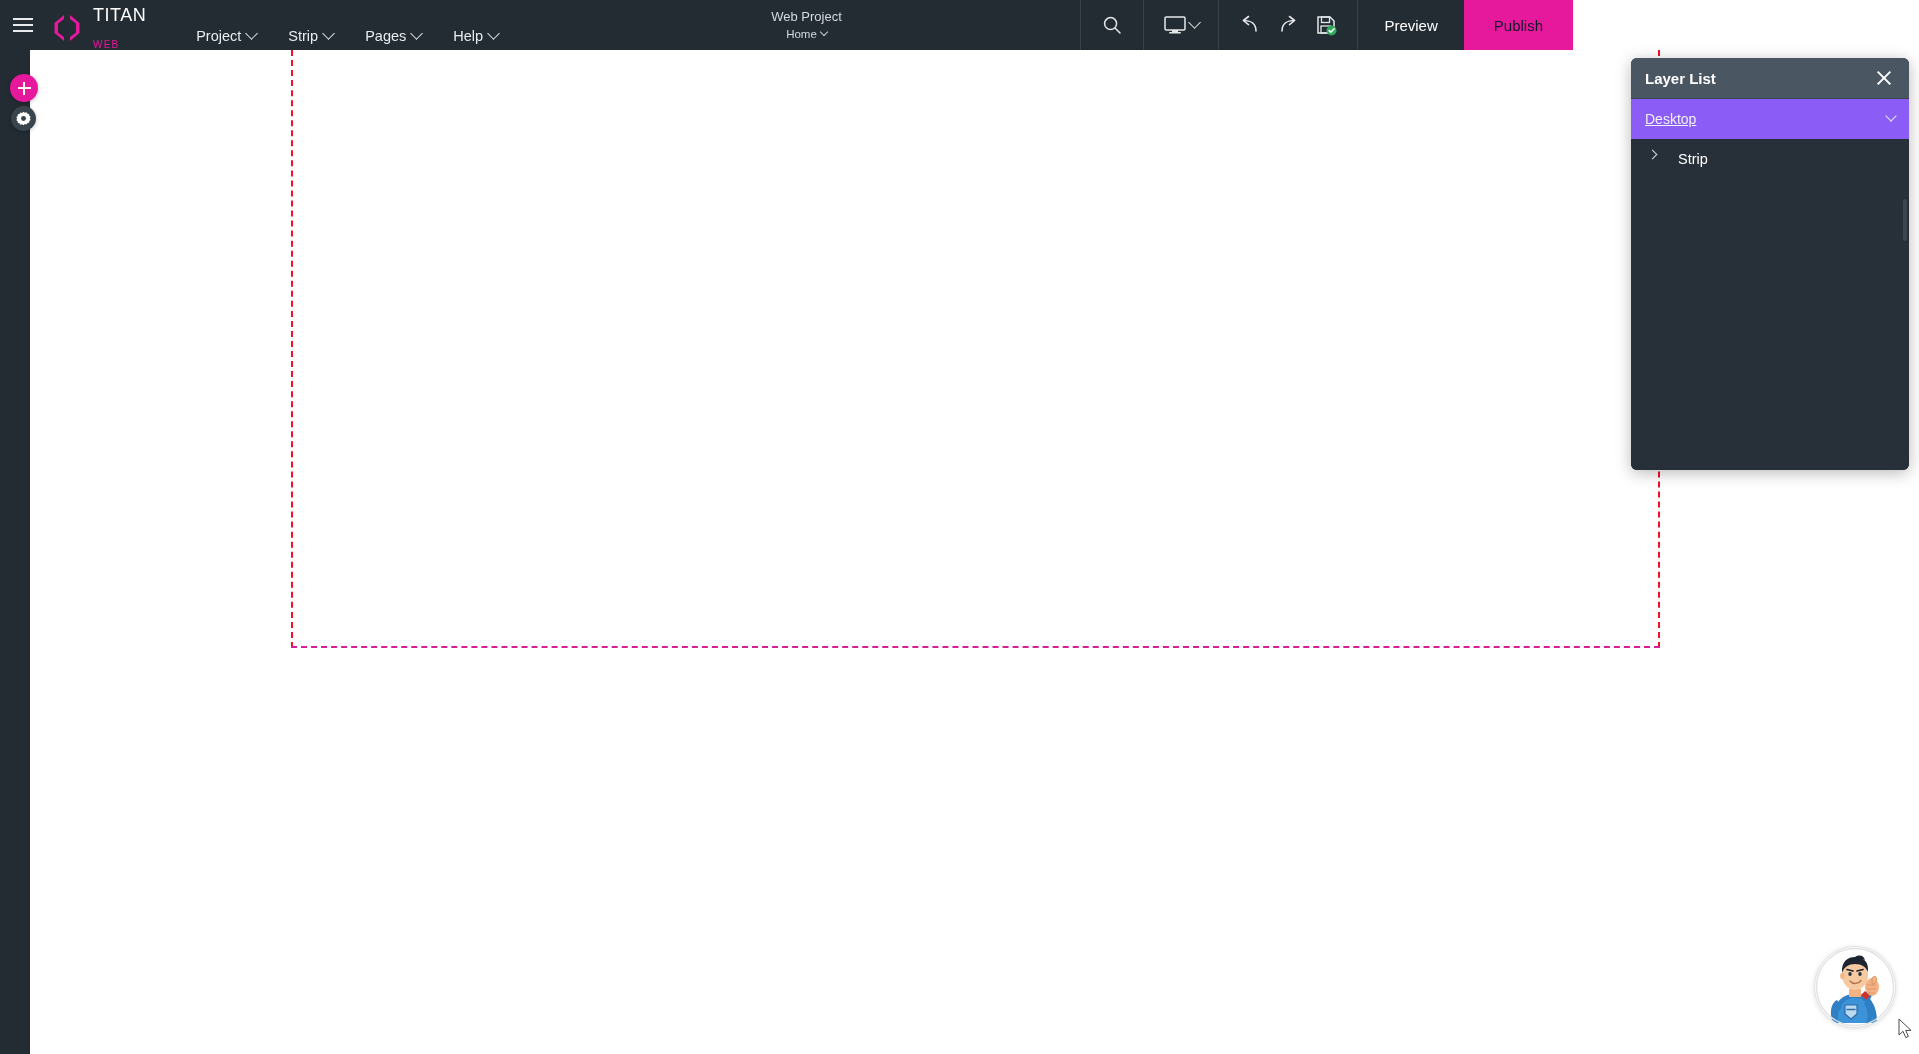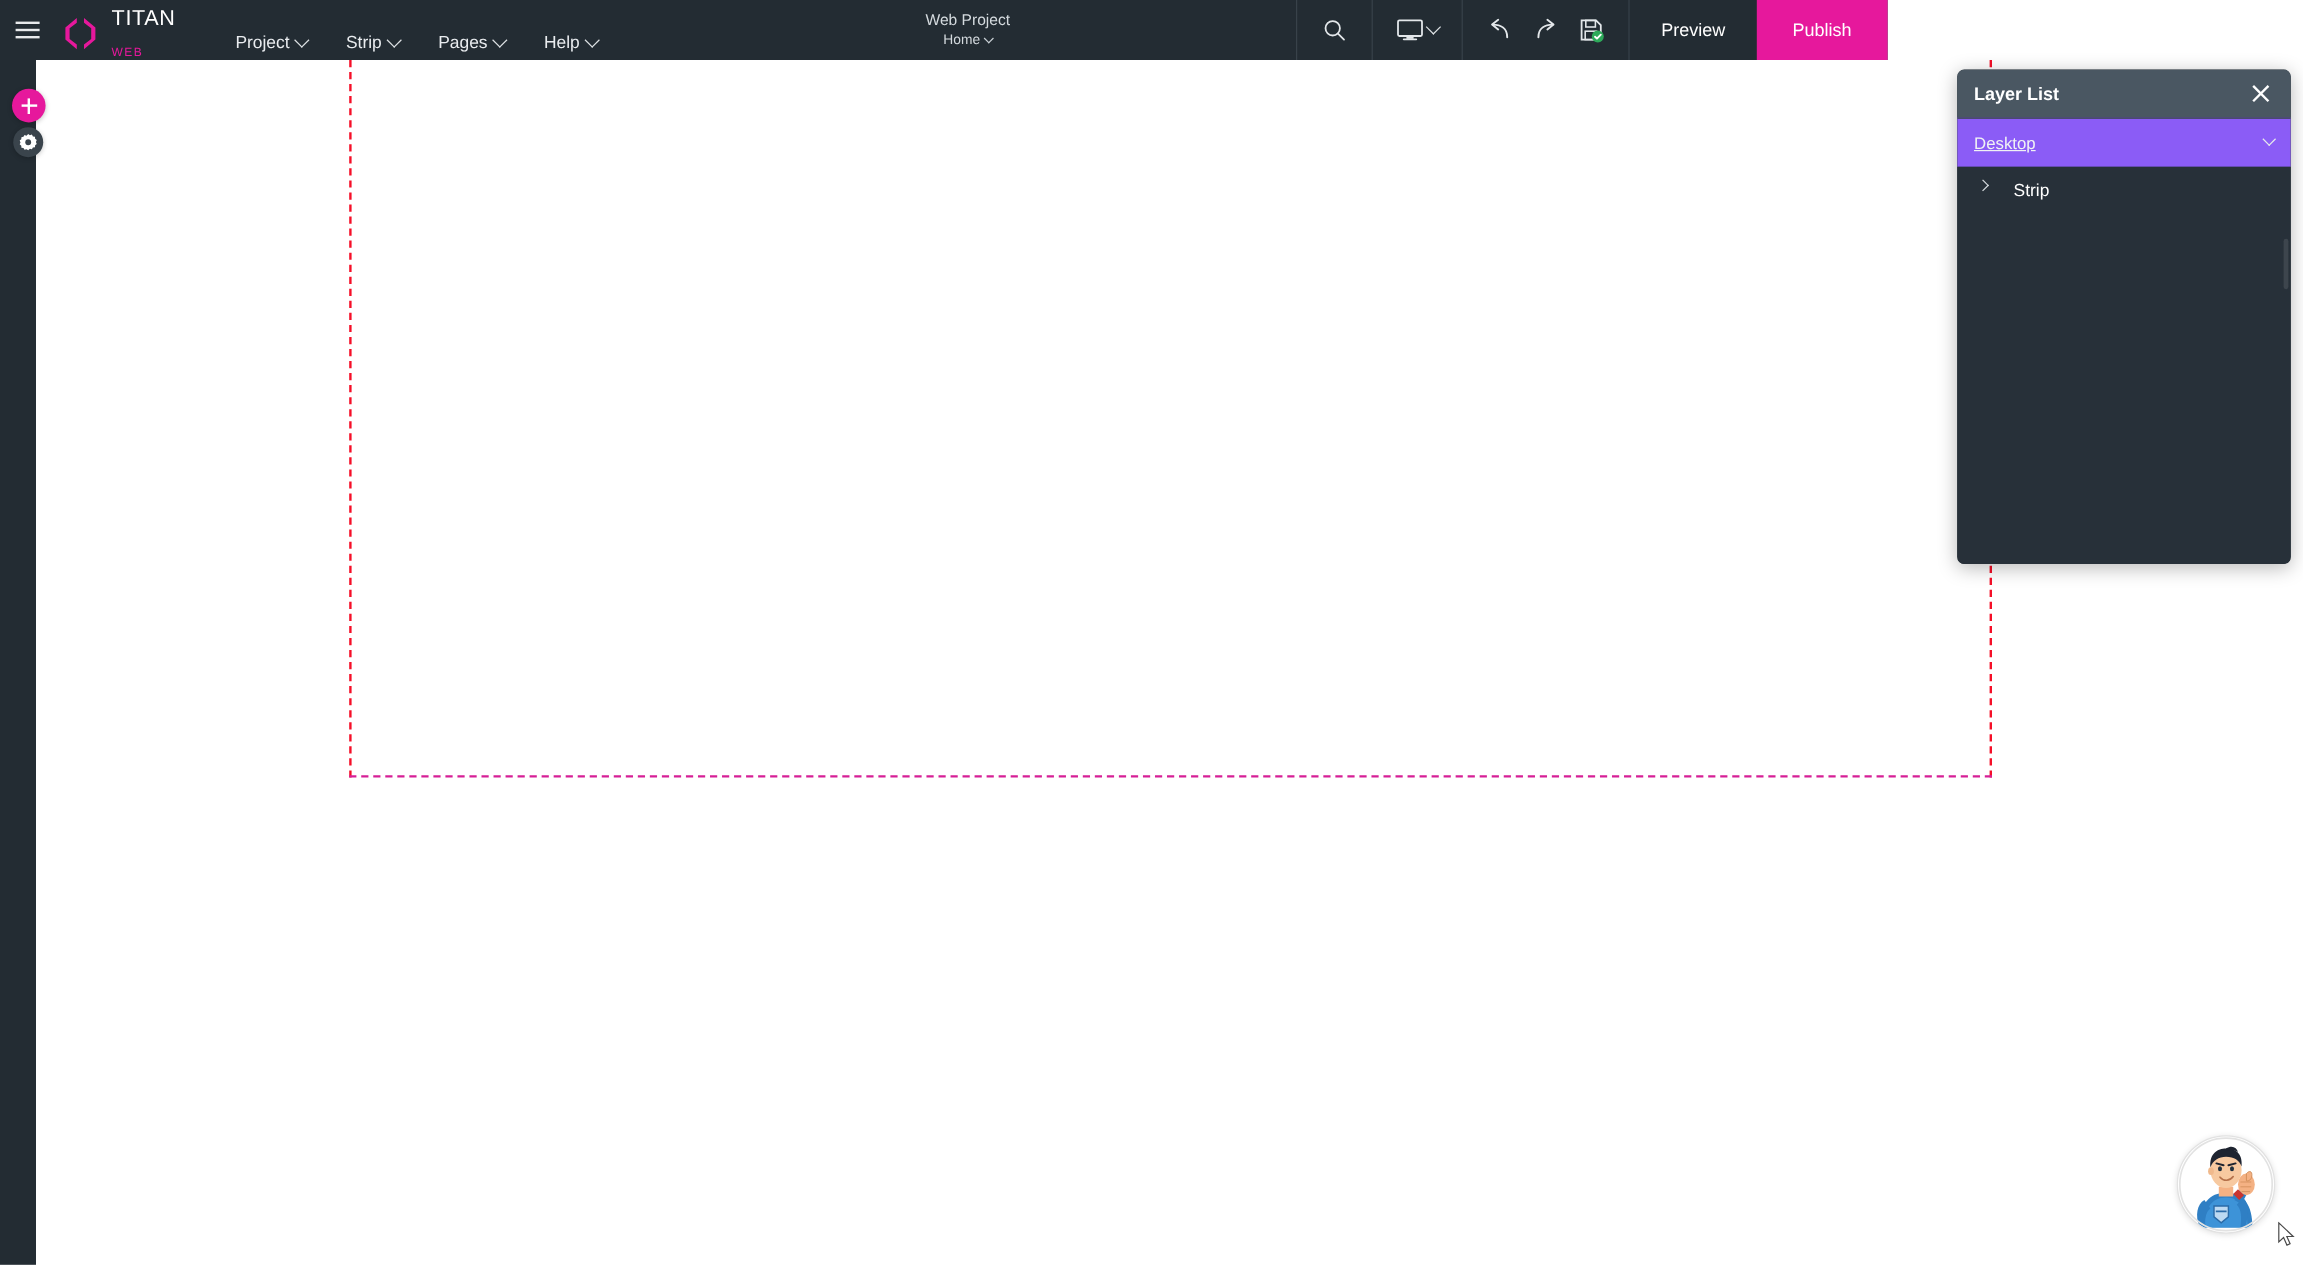--- a/index.html
+++ b/index.html
@@ -154,21 +154,21 @@
     color: #ffffff;
     font-size: 15px;
     cursor: pointer;
     border-left: 1px solid #38424a;
   }
   .btn-publish {
     display: flex; align-items: center; justify-content: center;
     padding: 0 30px;
     height: 50px;
     background: #e6189c;
-    color: #ffffff;
+    color: #0f172a;
     font-size: 15px;
     cursor: pointer;
   }
 
   
   #sidebar {
     position: absolute;
     left: 0; top: 50px;
     width: 30px;
     height: 1004px;

